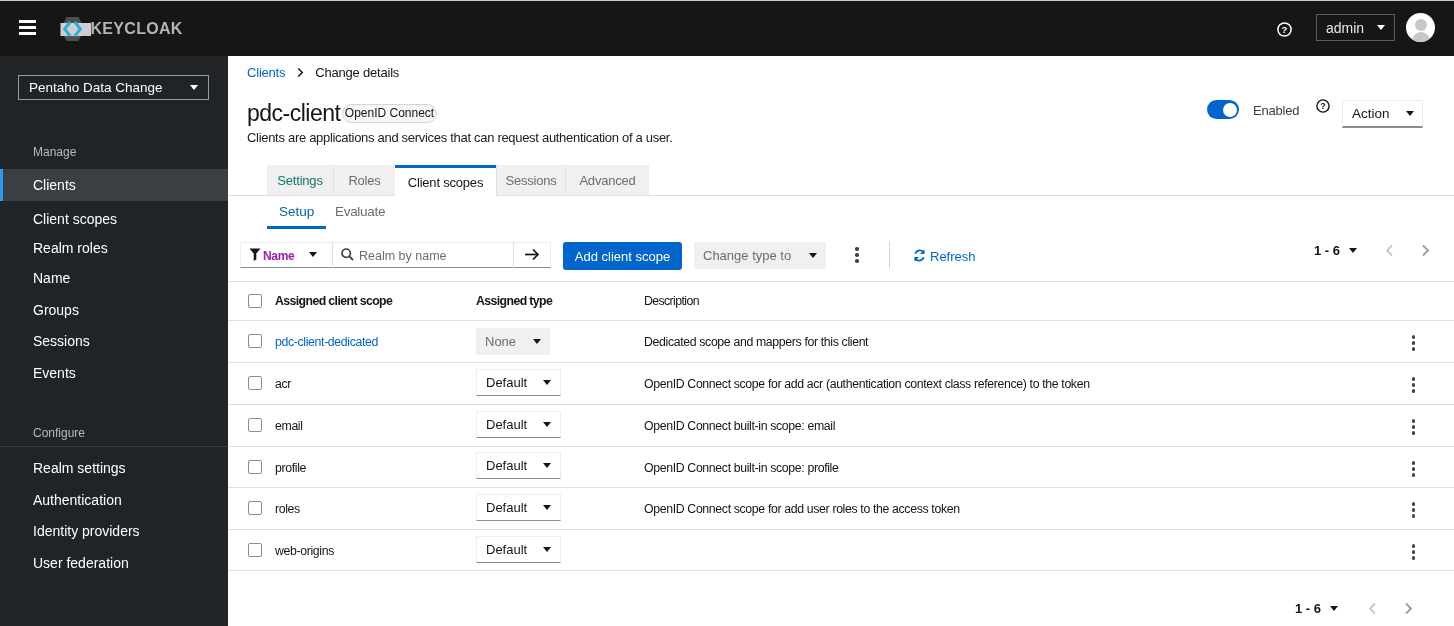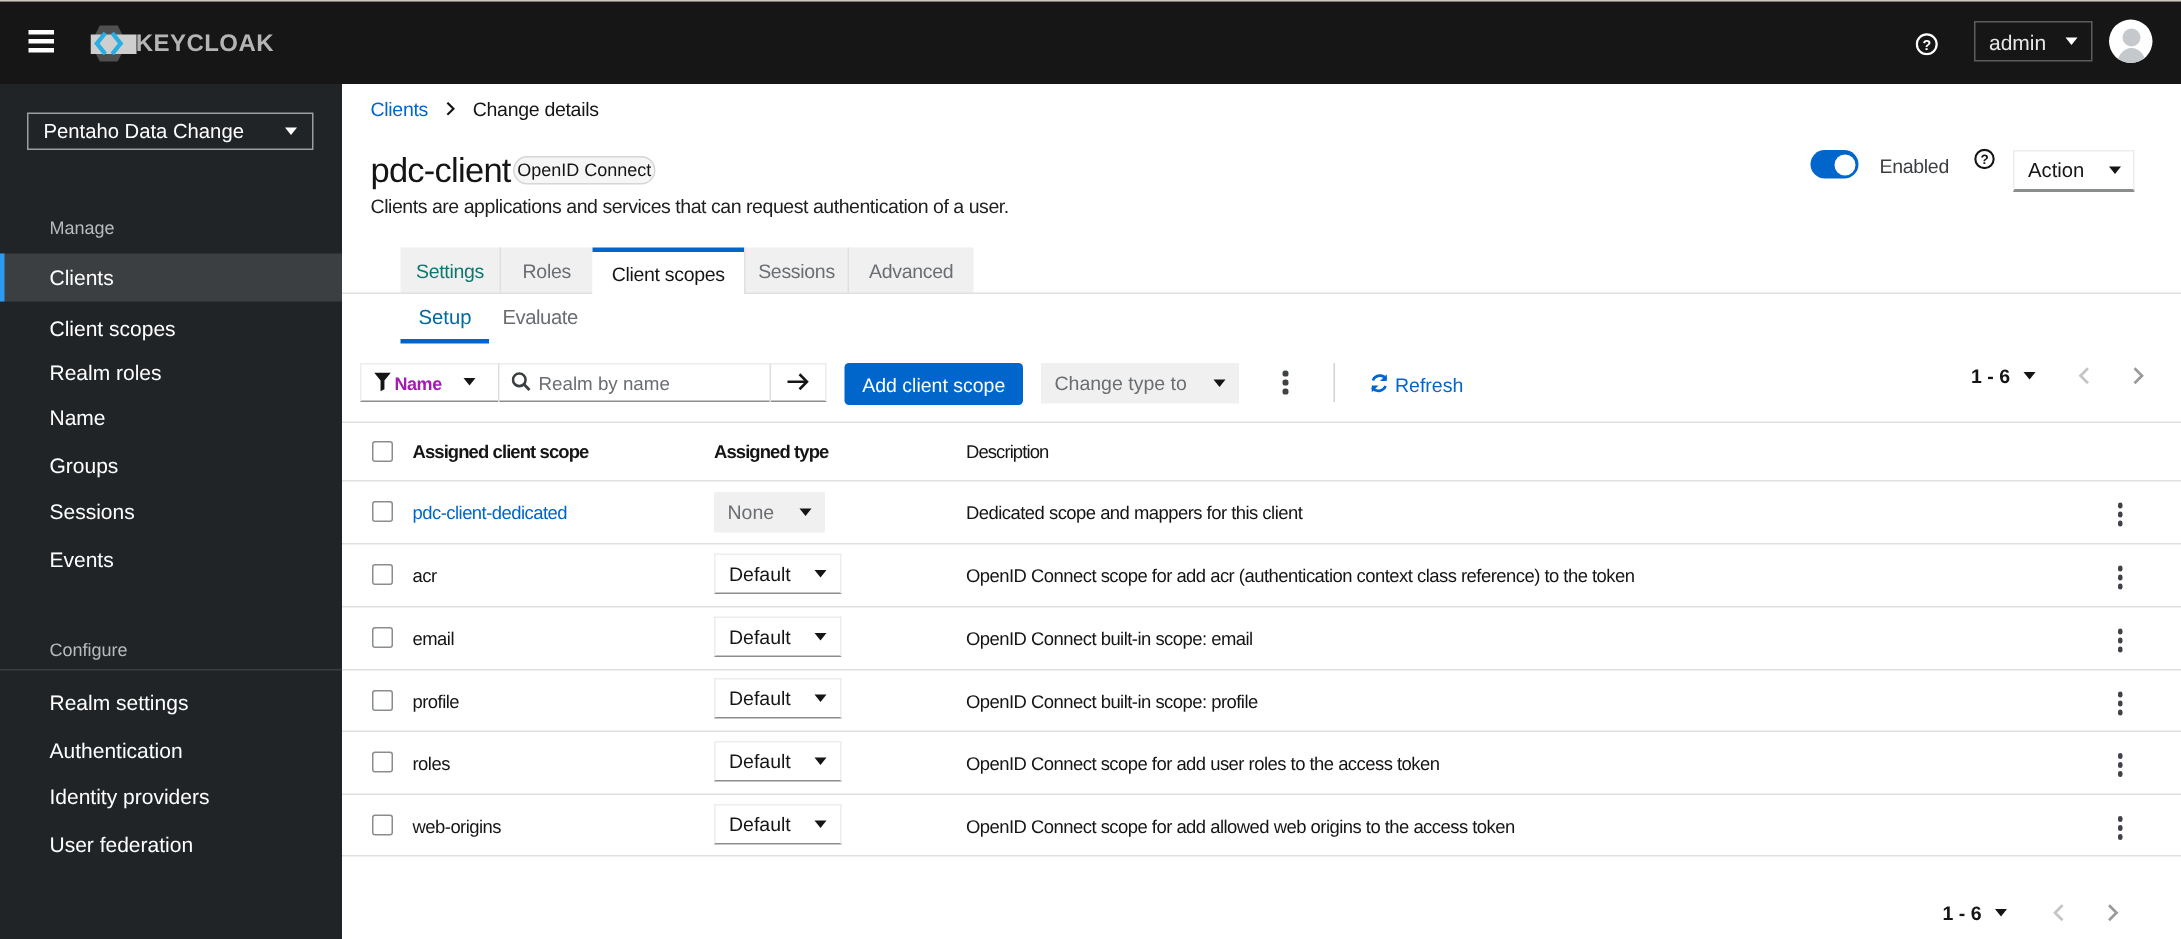--- a/index.html
+++ b/index.html
@@ -237,21 +237,20 @@
       <i></i>
     </div>
   <div class="rowline" style="top:529px"></div>
 
   <div class="cb" style="left:248px;top:543px"></div>
   <div class="celltext" style="left:275px;top:544px">web-origins</div>
   <div class="psel" style="left:476px;top:536px;width:85px;height:27px">
       <span>Default</span>
       <span class="caret"></span>
     </div>
-  <div class="celltext" style="left:644px;top:544px">OpenID Connect scope for add allowed web origins to the access token</div>
   <div class="kebab" style="left:1411.5px;top:544px">
       <i></i>
       <i></i>
       <i></i>
     </div>
   <div class="rowline" style="top:570px"></div>
 
   <div class="abs" style="left:1295px;top:601px;font-size:13px;font-weight:600;color:#151515">1 - 6</div>
   <span class="caret abs" style="left:1330px;top:606px"></span>
   <svg class="abs" style="left:1368px;top:602px" width="9" height="13" viewBox="0 0 9 13">

